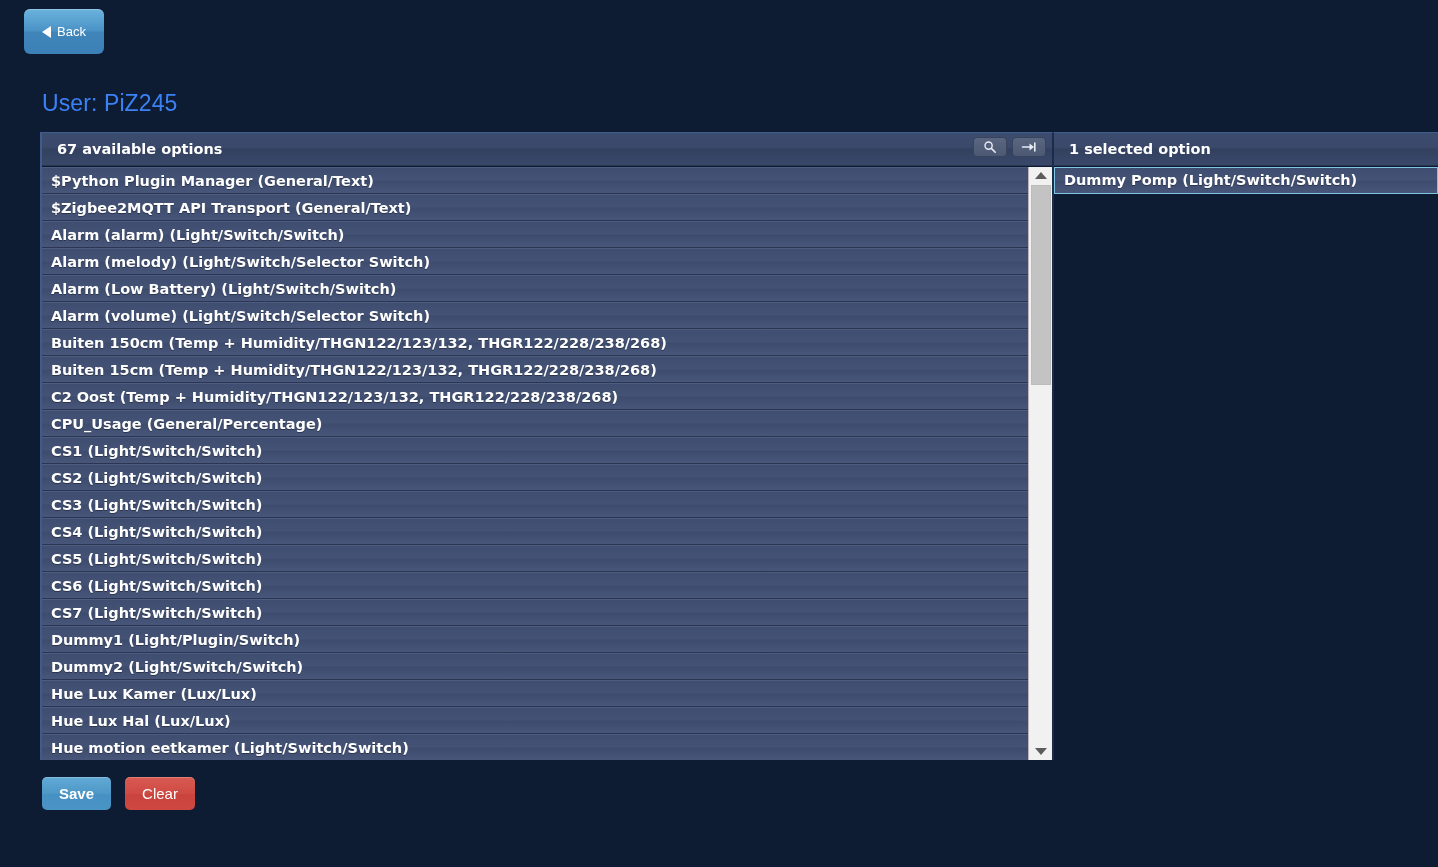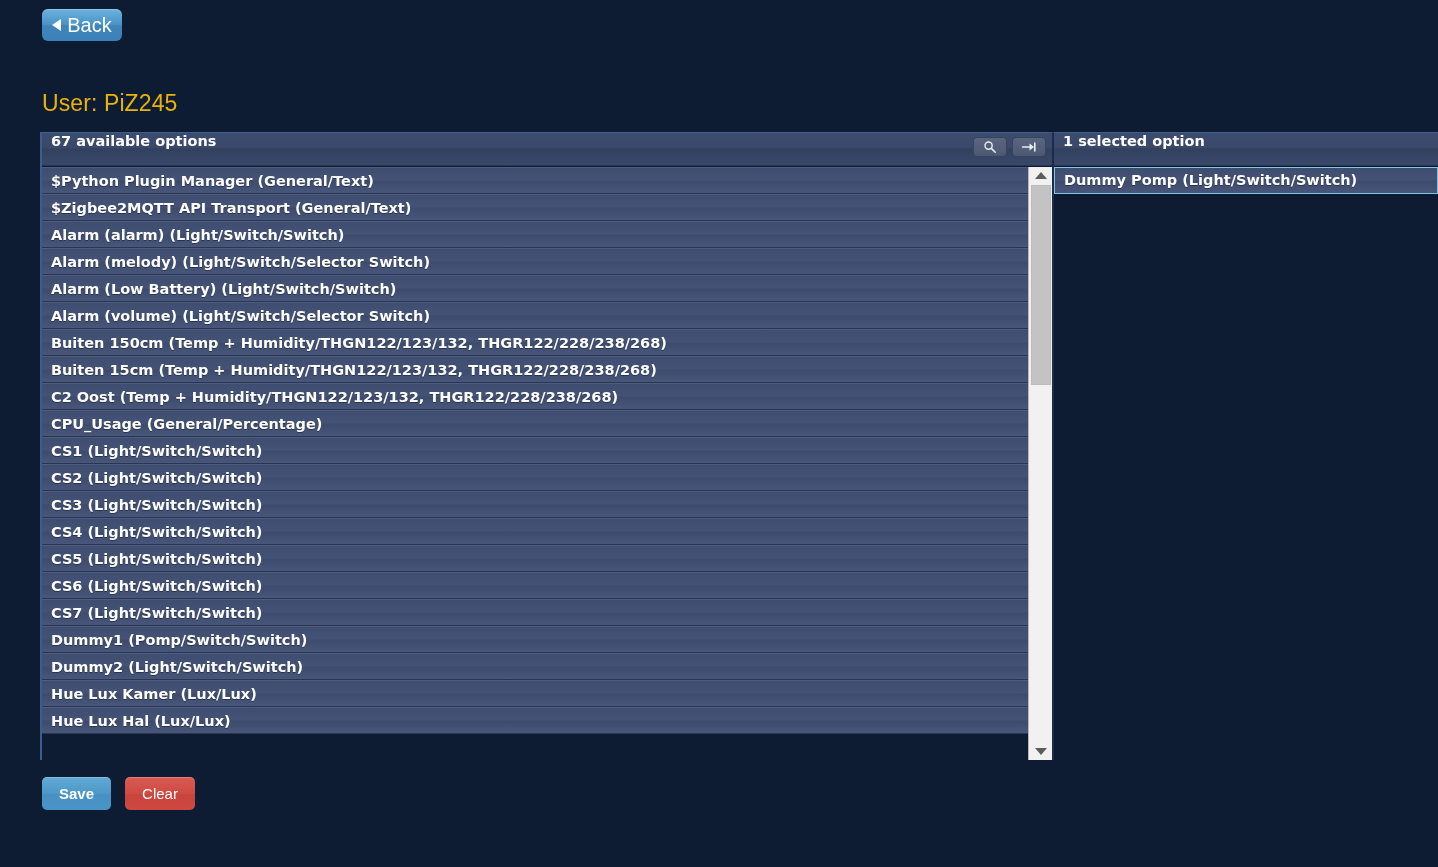--- a/index.html
+++ b/index.html
@@ -9,29 +9,29 @@
     width: 1438px;
     height: 867px;
     background: #0d1b33;
     font-family: "DejaVu Sans", "Liberation Sans", sans-serif;
     overflow: hidden;
   }
 
   
   #back-btn {
     position: absolute;
-    left: 42px;
+    left: 24px;
     top: 9px;
     width: 80px;
-    height: 32px;
+    height: 45px;
     border: none;
     border-radius: 6px;
     background: linear-gradient(to bottom, #6ab3dd 0%, #4b93c7 48%, #3f85ba 52%, #3b80b6 100%);
     color: #ffffff;
-    font-size: 20px;
+    font-size: 13px;
     font-family: "Liberation Sans", sans-serif;
     cursor: pointer;
     display: flex;
     align-items: center;
     justify-content: center;
     gap: 6px;
     padding: 0 8px;
     box-shadow: inset 0 1px 0 rgba(255,255,255,0.25);
   }
   #back-btn .tri-left {
@@ -43,21 +43,21 @@
   }
   #back-btn .lbl { line-height: 1; }
 
   
   #user-title {
     position: absolute;
     left: 42px;
     top: 90px;
     font-family: "Liberation Sans", sans-serif;
     font-size: 23px;
-    color: #eab308;
+    color: #3b82f6;
     letter-spacing: 0.1px;
     white-space: nowrap;
   }
 
   
   #dual-list {
     position: absolute;
     left: 40px;
     top: 132px;
     width: 1398px;
@@ -82,21 +82,22 @@
     border-top: 1px solid #3e5c8c;
   }
 
   .panel-header {
     height: 33px;
     background: linear-gradient(to bottom, #3c4c6e 0%, #3a496a 45%, #33415f 50%, #39486a 100%);
     color: #ffffff;
     font-size: 14.5px;
     font-weight: bold;
     display: flex;
-    padding-left: 9px;
+    align-items: center;
+    padding-left: 15px;
     position: relative;
     border-bottom: 1px solid #2a3consisting;
     border-bottom: 1px solid #2a3550;
   }
   .panel-header .hdr-text { white-space: nowrap; }
 
   .header-tools {
     position: absolute;
     right: 6px;
     top: 4px;
@@ -274,24 +275,25 @@
           <div class="option">Buiten 15cm (Temp + Humidity/THGN122/123/132, THGR122/228/238/268)</div>
           <div class="option">C2 Oost (Temp + Humidity/THGN122/123/132, THGR122/228/238/268)</div>
           <div class="option">CPU_Usage (General/Percentage)</div>
           <div class="option">CS1 (Light/Switch/Switch)</div>
           <div class="option">CS2 (Light/Switch/Switch)</div>
           <div class="option">CS3 (Light/Switch/Switch)</div>
           <div class="option">CS4 (Light/Switch/Switch)</div>
           <div class="option">CS5 (Light/Switch/Switch)</div>
           <div class="option">CS6 (Light/Switch/Switch)</div>
           <div class="option">CS7 (Light/Switch/Switch)</div>
-          <div class="option">Dummy1 (Pomp/Switch/Switch)</div>
+          <div class="option">Dummy1 (Light/Plugin/Switch)</div>
           <div class="option">Dummy2 (Light/Switch/Switch)</div>
           <div class="option">Hue Lux Kamer (Lux/Lux)</div>
           <div class="option">Hue Lux Hal (Lux/Lux)</div>
+          <div class="option">Hue motion eetkamer (Light/Switch/Switch)</div>
         </div>
       <div class="scrollbar">
         <div class="sb-arrow up">
           <span class="caret-up"></span>
         </div>
         <div class="sb-thumb" id="sb-thumb" style="top: 18px; height: 200px;"></div>
         <div class="sb-arrow down">
           <span class="caret-down"></span>
         </div>
       </div>

